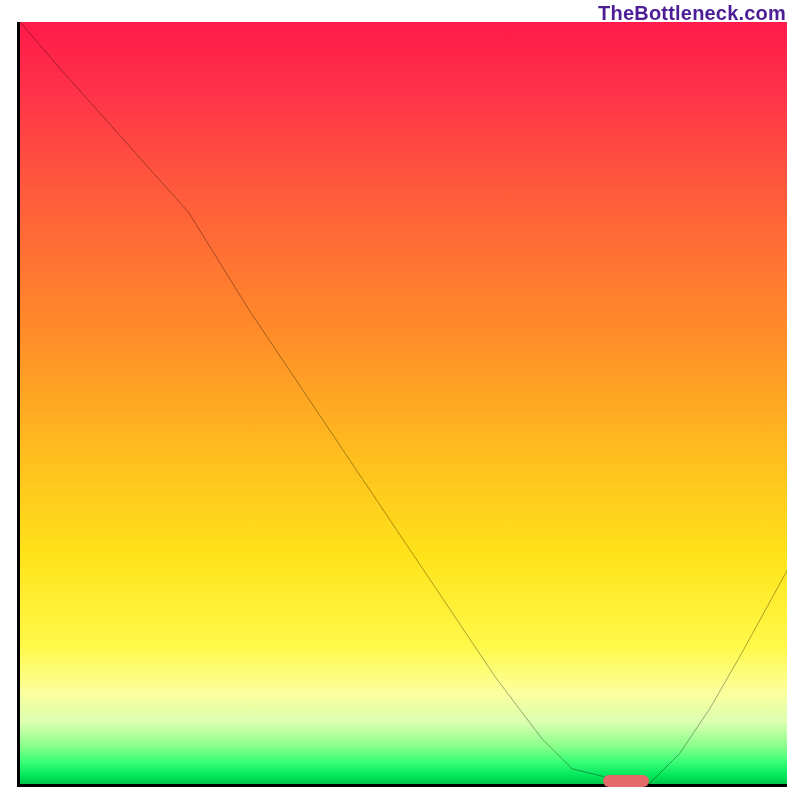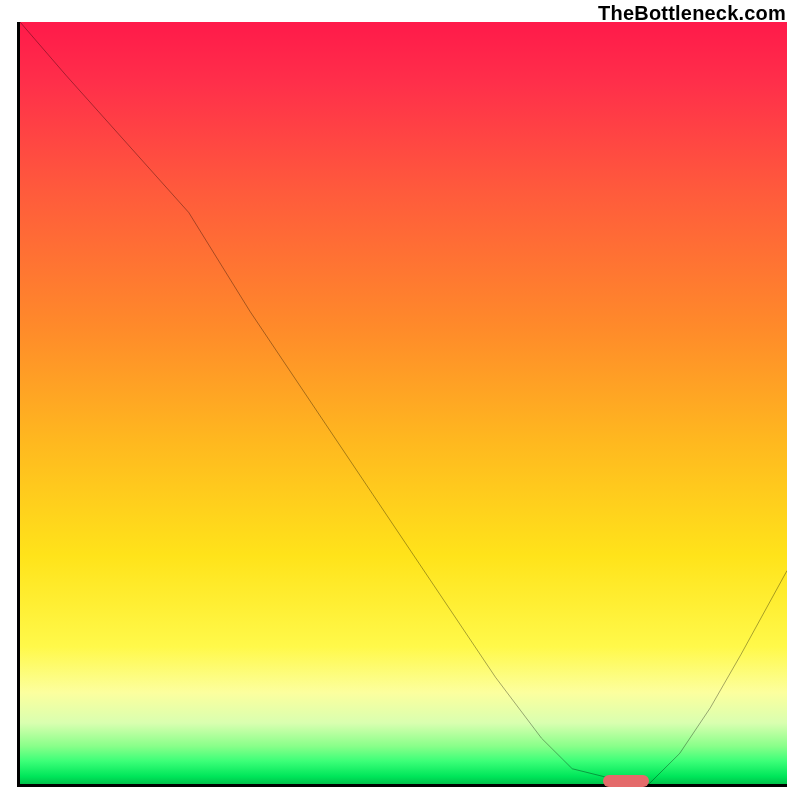--- a/index.html
+++ b/index.html
@@ -61,21 +61,21 @@
     border-radius: 6px;
     background: #e46a6a;
   }
   .attribution {
     position: absolute;
     top: 2px;
     right: 14px;
     font-family: Arial, Helvetica, sans-serif;
     font-size: 20px;
     font-weight: bold;
-    color: #000000;
+    color: #4c1d95;
     letter-spacing: 0.2px;
   }
 </style>
 </head>
 <body>
 
 <div class="chart-container">
 
   <div class="attribution">TheBottleneck.com</div>
 

